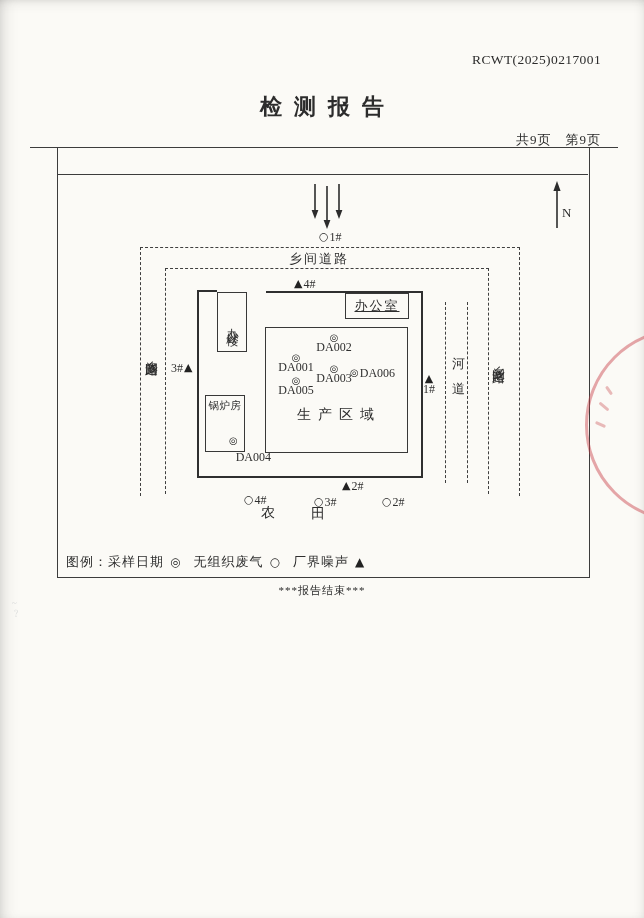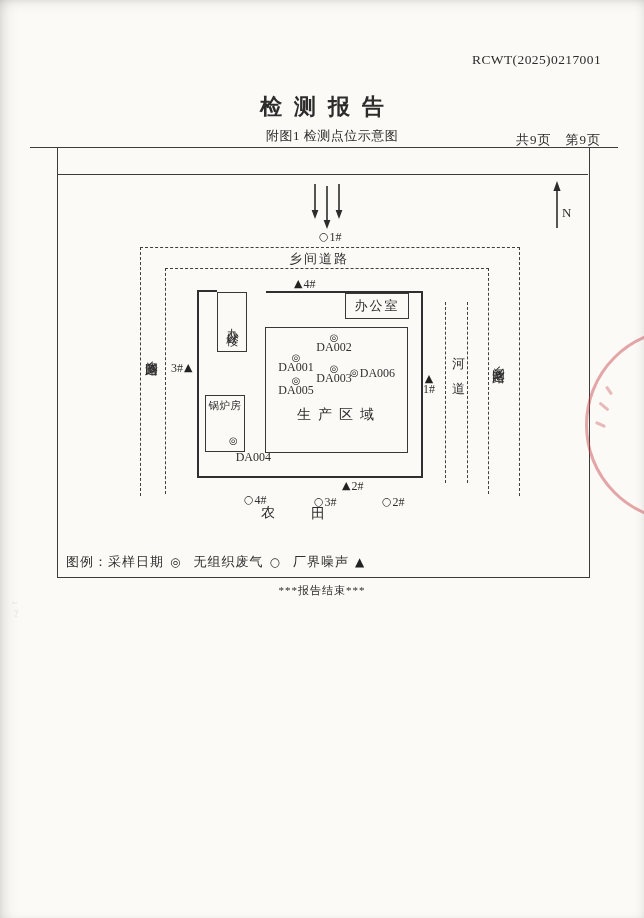--- a/index.html
+++ b/index.html
@@ -46,21 +46,20 @@
   .seal-mark{position:absolute;background:rgba(199,62,70,.35);border-radius:2px;}
   .scan-mark{position:absolute;color:rgba(120,128,140,.28);font-size:9px;line-height:10px;}
 </style>
 </head>
 <body>
 
 <div class="sheet">
 
   <div class="abs txt report-no">RCWT(2025)0217001</div>
   <div class="abs txt title">检测报告</div>
-  <div class="abs txt caption">附图1 检测点位示意图</div>
   <div class="abs txt pageinfo">共9页　第9页</div>
 
   <div class="abs hline-full"></div>
   <div class="abs table-box"></div>
   <div class="abs sampling-sep"></div>
 
   <svg class="abs" style="left:310px;top:183px;" width="38" height="48" viewBox="0 0 38 48">
     <line x1="5" y1="1" x2="5" y2="28" stroke="#2c2c2c" stroke-width="1.6"></line>
     <polygon points="5,36 1.6,27 8.4,27" fill="#2c2c2c"></polygon>
     <line x1="17" y1="3" x2="17" y2="38" stroke="#2c2c2c" stroke-width="1.6"></line>
@@ -94,21 +93,21 @@
   <div class="abs wall" style="left:197px;top:290px;width:1.6px;height:188px;"></div>
   <div class="abs wall" style="left:197px;top:290px;width:20px;height:1.6px;"></div>
   <div class="abs wall" style="left:266px;top:291px;width:157px;height:2px;"></div>
   <div class="abs wall" style="left:421px;top:291px;width:2px;height:187px;"></div>
   <div class="abs wall" style="left:197px;top:476px;width:226px;height:2px;"></div>
 
   <div class="abs box-thin" style="left:217px;top:292px;width:28px;height:58px;display:flex;align-items:center;justify-content:center;">
     <span class="vtext" style="font-size:12.5px;letter-spacing:3px;">办公楼</span>
   </div>
   <div class="abs box-thin" style="left:345px;top:293px;width:62px;height:24px;display:flex;align-items:center;justify-content:center;">
-    <span style="font-size:13px;letter-spacing:2px;">办公室</span>
+    <span style="font-size:13px;letter-spacing:2px;text-decoration:underline;">办公室</span>
   </div>
   <div class="abs box-thin" style="left:205px;top:395px;width:38px;height:55px;">
     <div style="font-size:10.5px;text-align:center;padding-top:3px;letter-spacing:.5px;">锅炉房</div>
   </div>
   <div class="abs box-thin" style="left:265px;top:327px;width:141px;height:124px;"></div>
   <div class="abs txt" style="left:297px;top:406px;font-size:14px;letter-spacing:7px;">生产区域</div>
 
   <div class="abs da" style="left:306px;top:333px;">
     <span class="sym">◎</span>
     <span>DA002</span>

